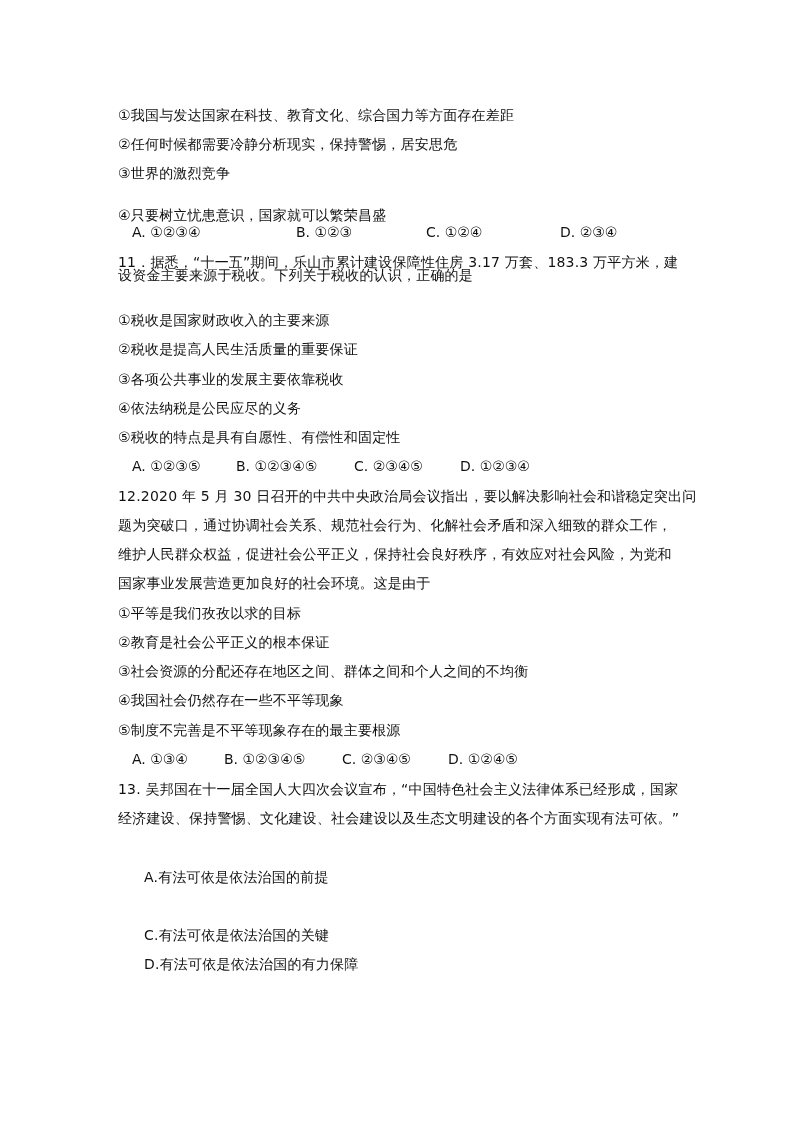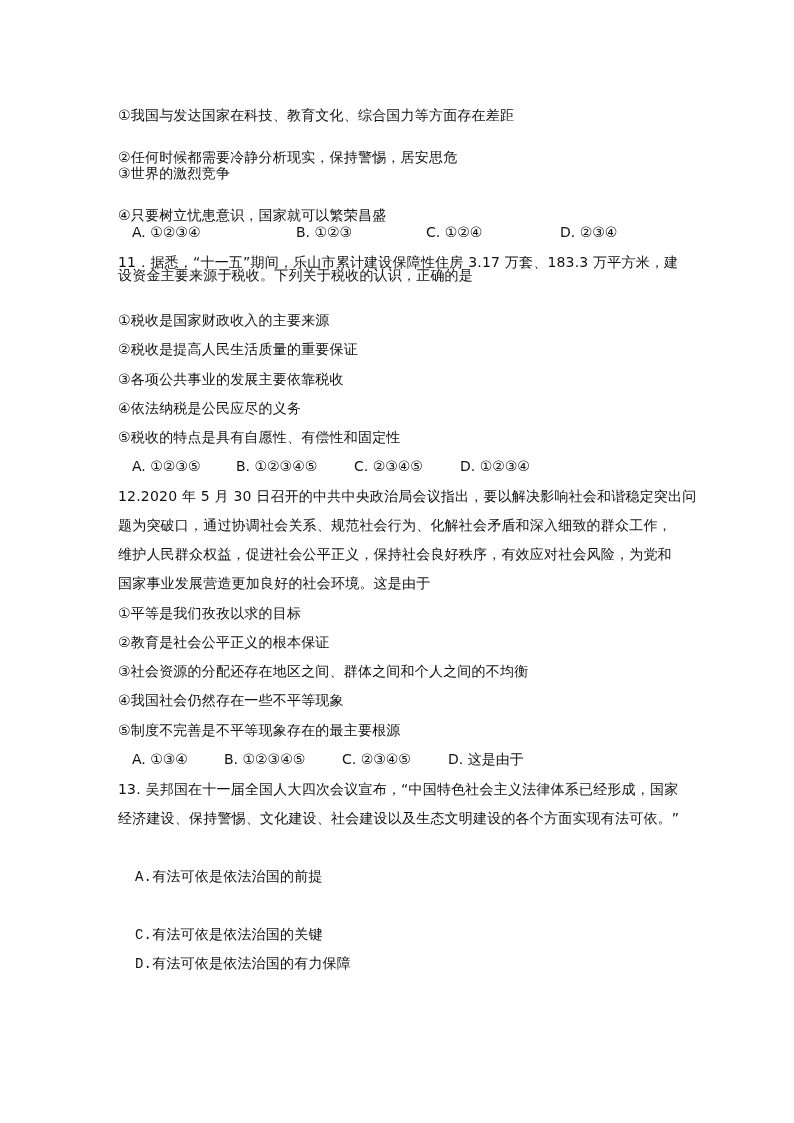--- a/index.html
+++ b/index.html
@@ -8,29 +8,29 @@
     font-family: "DejaVu Sans", "Liberation Sans", sans-serif;
     color: #111111;
   }
   .page { position: absolute; left: 0; top: 0; width: 658px; height: 1123px; }
   .line {
     position: absolute; left: 118px; font-size: 14px; line-height: 18px;
     white-space: nowrap; letter-spacing: 0.2px;
   }
   .opts { position: absolute; left: 130px; font-size: 14px; line-height: 18px; white-space: nowrap; }
   .opts span { position: absolute; top: 0; white-space: nowrap; }
-  .ind { left: 135px; font-family: Liberation Mono, monospace; }
+  .ind { left: 144px; }
 </style>
 </head>
 <body>
 
 <div class="page">
 
   <div class="line" style="top:106px">①我国与发达国家在科技、教育文化、综合国力等方面存在差距</div>
-  <div class="line" style="top:148px">②任何时候都需要冷静分析现实，保持警惕，居安思危</div>
+  <div class="line" style="top:135px">②任何时候都需要冷静分析现实，保持警惕，居安思危</div>
   <div class="line" style="top:164px">③世界的激烈竞争</div>
   <div class="line" style="top:206px">④只要树立忧患意识，国家就可以繁荣昌盛</div>
   <div class="opts" style="top:223px">
     <span style="left:2px">A. ①②③④</span>
     <span style="left:166px">B. ①②③</span>
     <span style="left:296px">C. ①②④</span>
     <span style="left:430px">D. ②③④</span>
   </div>
 
   <div class="line" style="top:253px">11．据悉，“十一五”期间，乐山市累计建设保障性住房 3.17 万套、183.3 万平方米，建</div>
@@ -53,21 +53,21 @@
   <div class="line" style="top:574px">国家事业发展营造更加良好的社会环境。这是由于</div>
   <div class="line" style="top:604px">①平等是我们孜孜以求的目标</div>
   <div class="line" style="top:633px">②教育是社会公平正义的根本保证</div>
   <div class="line" style="top:662px">③社会资源的分配还存在地区之间、群体之间和个人之间的不均衡</div>
   <div class="line" style="top:691px">④我国社会仍然存在一些不平等现象</div>
   <div class="line" style="top:721px">⑤制度不完善是不平等现象存在的最主要根源</div>
   <div class="opts" style="top:750px">
     <span style="left:2px">A. ①③④</span>
     <span style="left:94px">B. ①②③④⑤</span>
     <span style="left:212px">C. ②③④⑤</span>
-    <span style="left:318px">D. 这是由于</span>
+    <span style="left:318px">D. ①②④⑤</span>
   </div>
 
   <div class="line" style="top:780px">13. 吴邦国在十一届全国人大四次会议宣布，“中国特色社会主义法律体系已经形成，国家</div>
   <div class="line" style="top:809px">经济建设、保持警惕、文化建设、社会建设以及生态文明建设的各个方面实现有法可依。”</div>
   <div class="line ind" style="top:868px">A.有法可依是依法治国的前提</div>
   <div class="line ind" style="top:926px">C.有法可依是依法治国的关键</div>
   <div class="line ind" style="top:955px">D.有法可依是依法治国的有力保障</div>
 
 </div>
 

